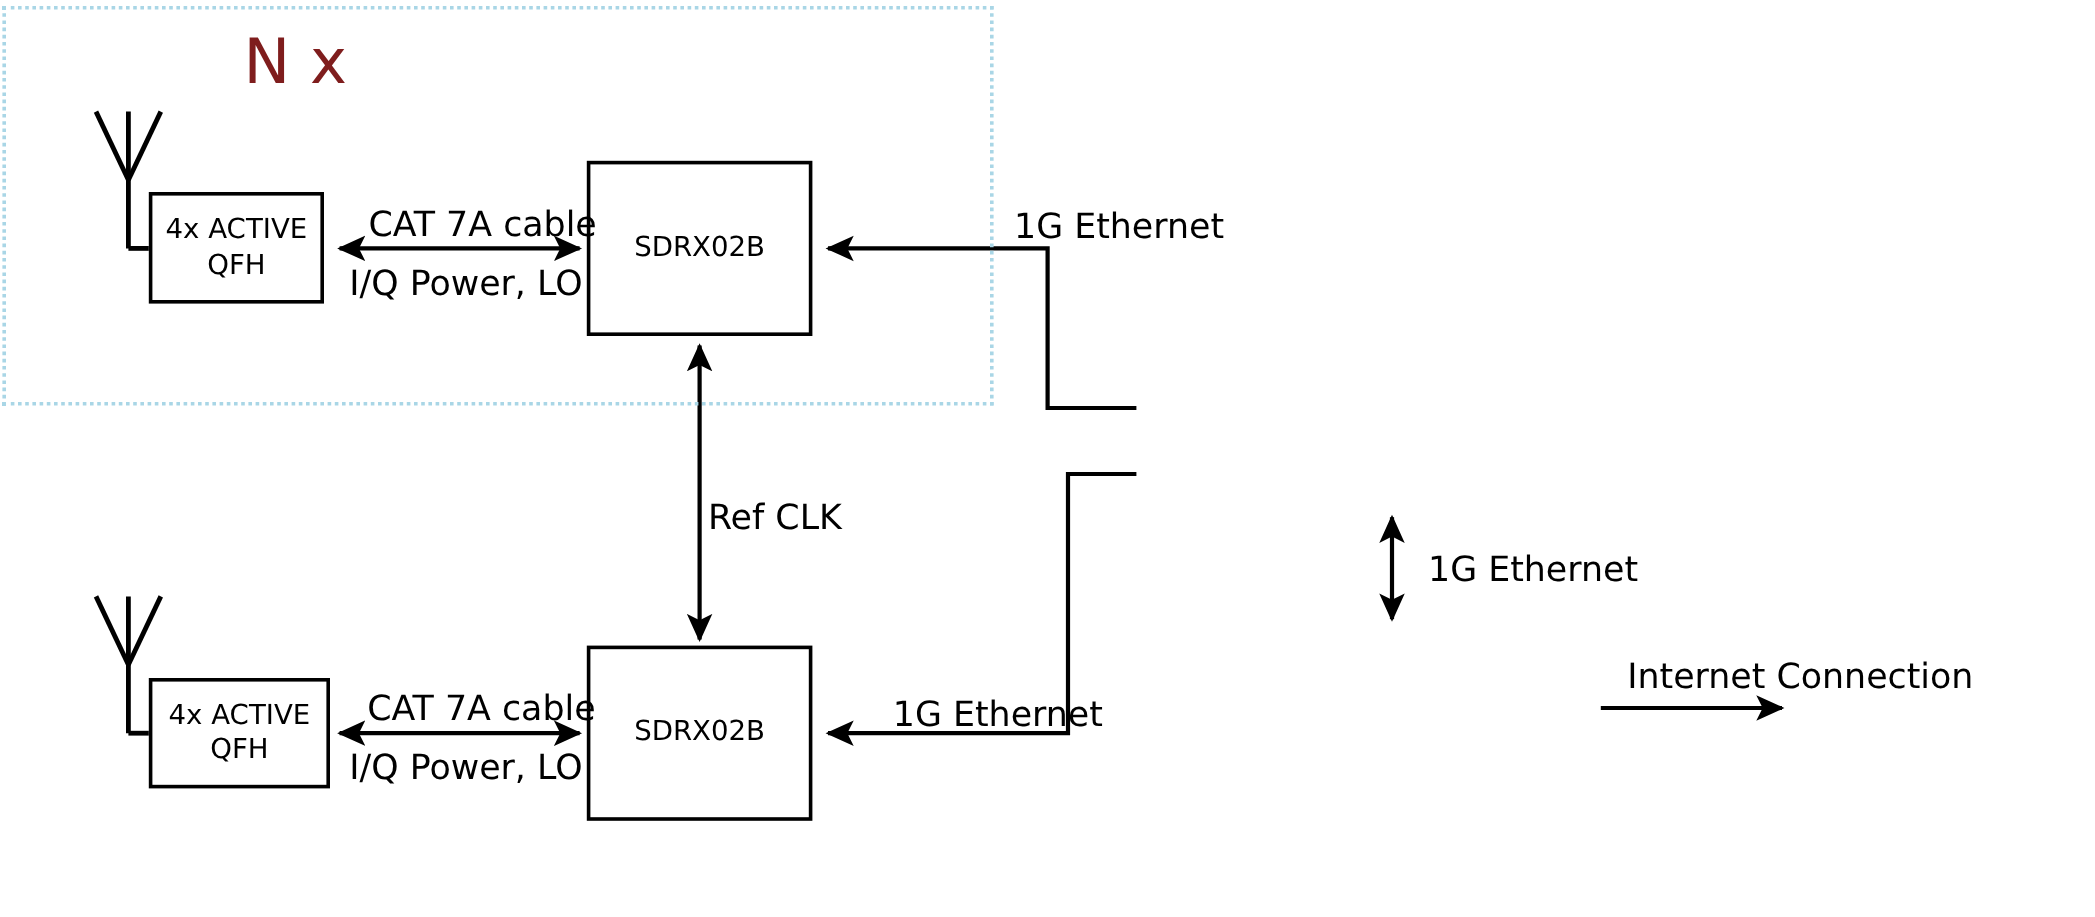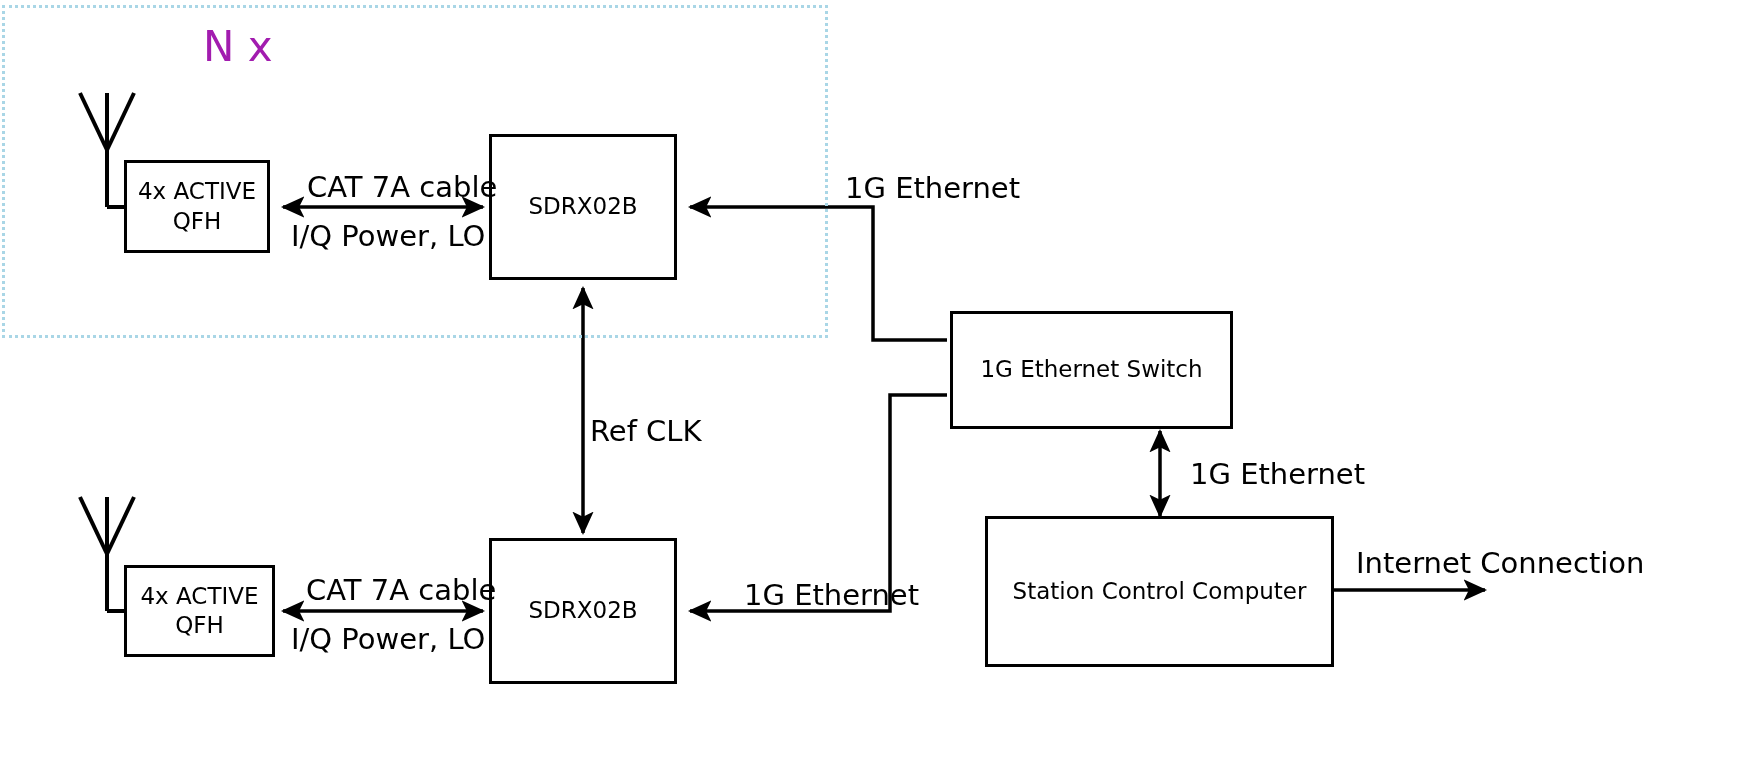--- a/index.html
+++ b/index.html
@@ -34,22 +34,22 @@
   }
   .box-label {
     font-size: 23px;
     text-align: center;
     line-height: 1.28;
   }
   .edge-label {
     font-size: 29px;
   }
   .group-label {
-    font-size: 42px;
-    color: #a21caf;
+    font-size: 52px;
+    color: #7f1d1d;
   }
   .node-box {
     position: absolute;
     border: 3px solid #000000;
     background: #ffffff;
     box-sizing: border-box;
     display: flex;
     align-items: center;
     justify-content: center;
   }
@@ -141,27 +141,21 @@
     <div class="box-label">
       <span>4x ACTIVE</span><br>
       <span>QFH</span>
     </div>
   </div>
 
   <div class="node-box" style="left:489px; top:538px; width:188px; height:146px;">
     <div class="box-label">SDRX02B</div>
   </div>
 
-  <div class="node-box" style="left:950px; top:311px; width:283px; height:118px;">
-    <div class="box-label">1G Ethernet Switch</div>
-  </div>
 
-  <div class="node-box" style="left:985px; top:516px; width:349px; height:151px;">
-    <div class="box-label">Station Control Computer</div>
-  </div>
 
   <div class="edge-label" style="left:307px; top:170px;">CAT 7A cable</div>
 
   <div class="edge-label" style="left:291px; top:219px;">I/Q Power, LO</div>
 
   <div class="edge-label" style="left:845px; top:171px;">1G Ethernet</div>
 
   <div class="edge-label" style="left:590px; top:414px;">Ref CLK</div>
 
   <div class="edge-label" style="left:306px; top:573px;">CAT 7A cable</div>

